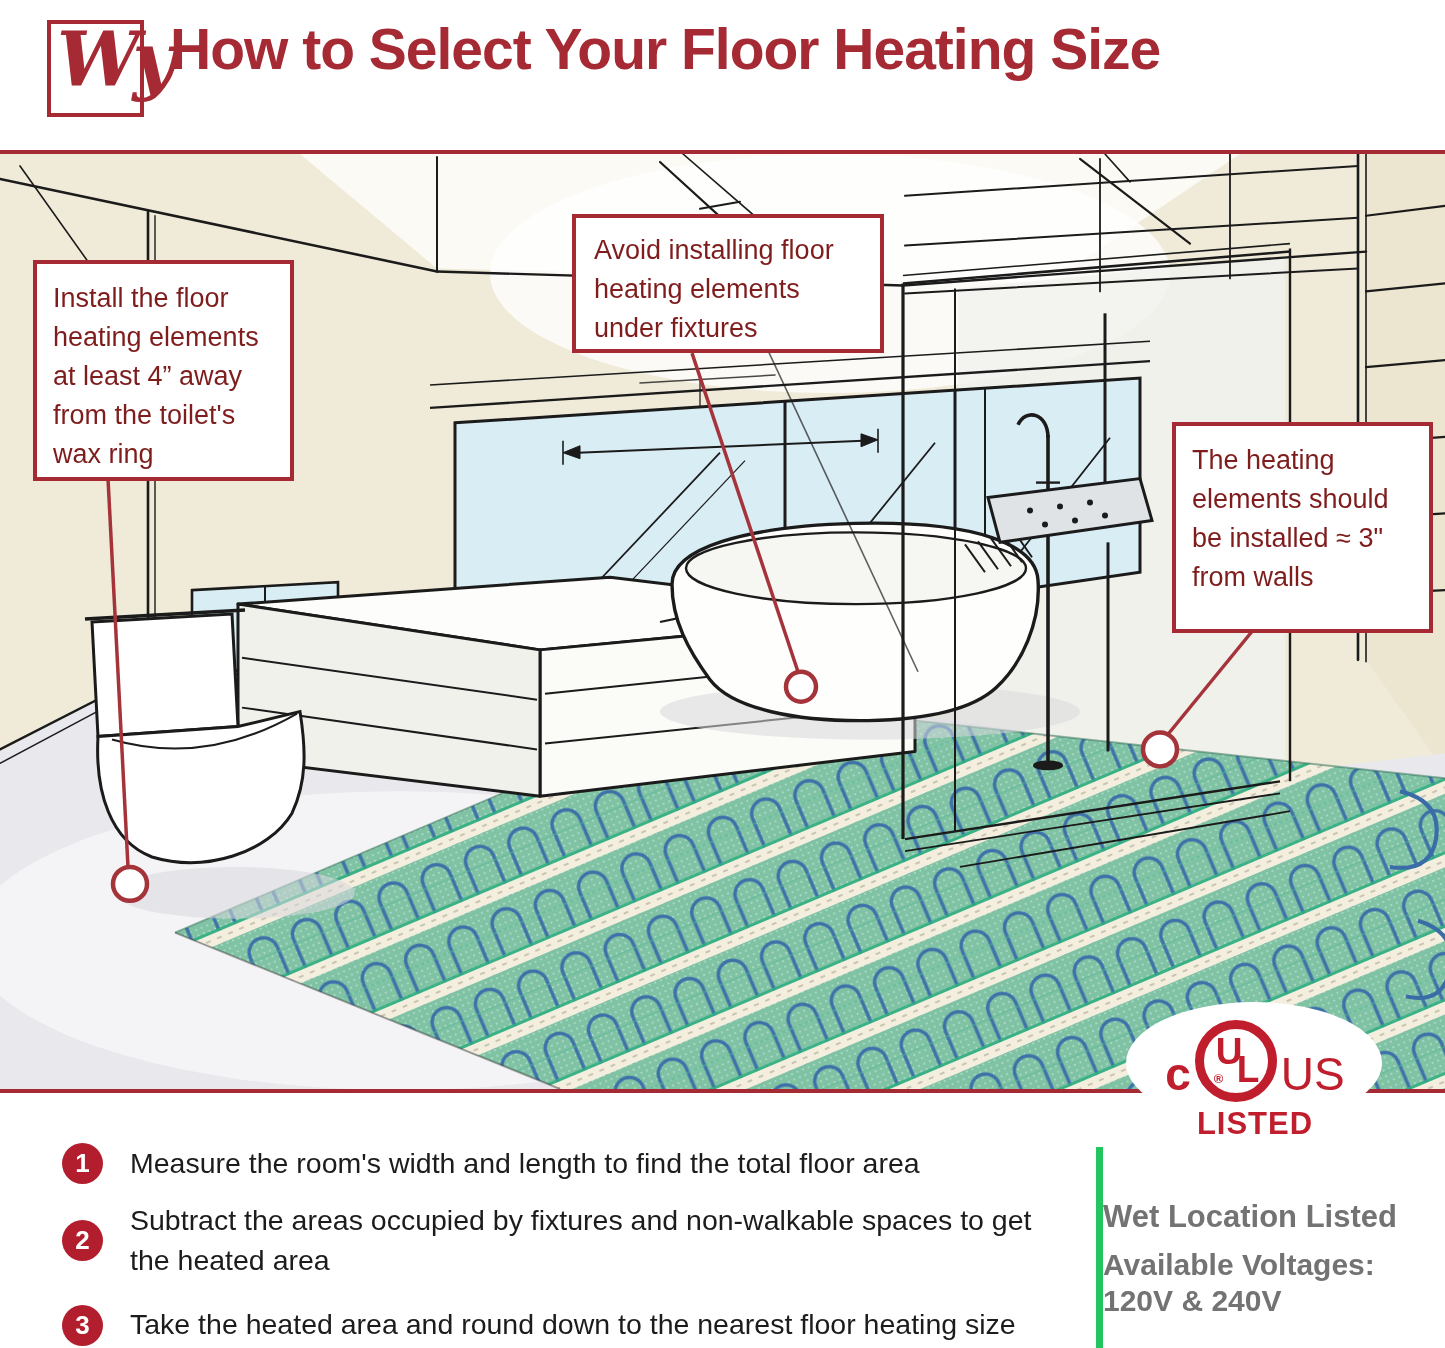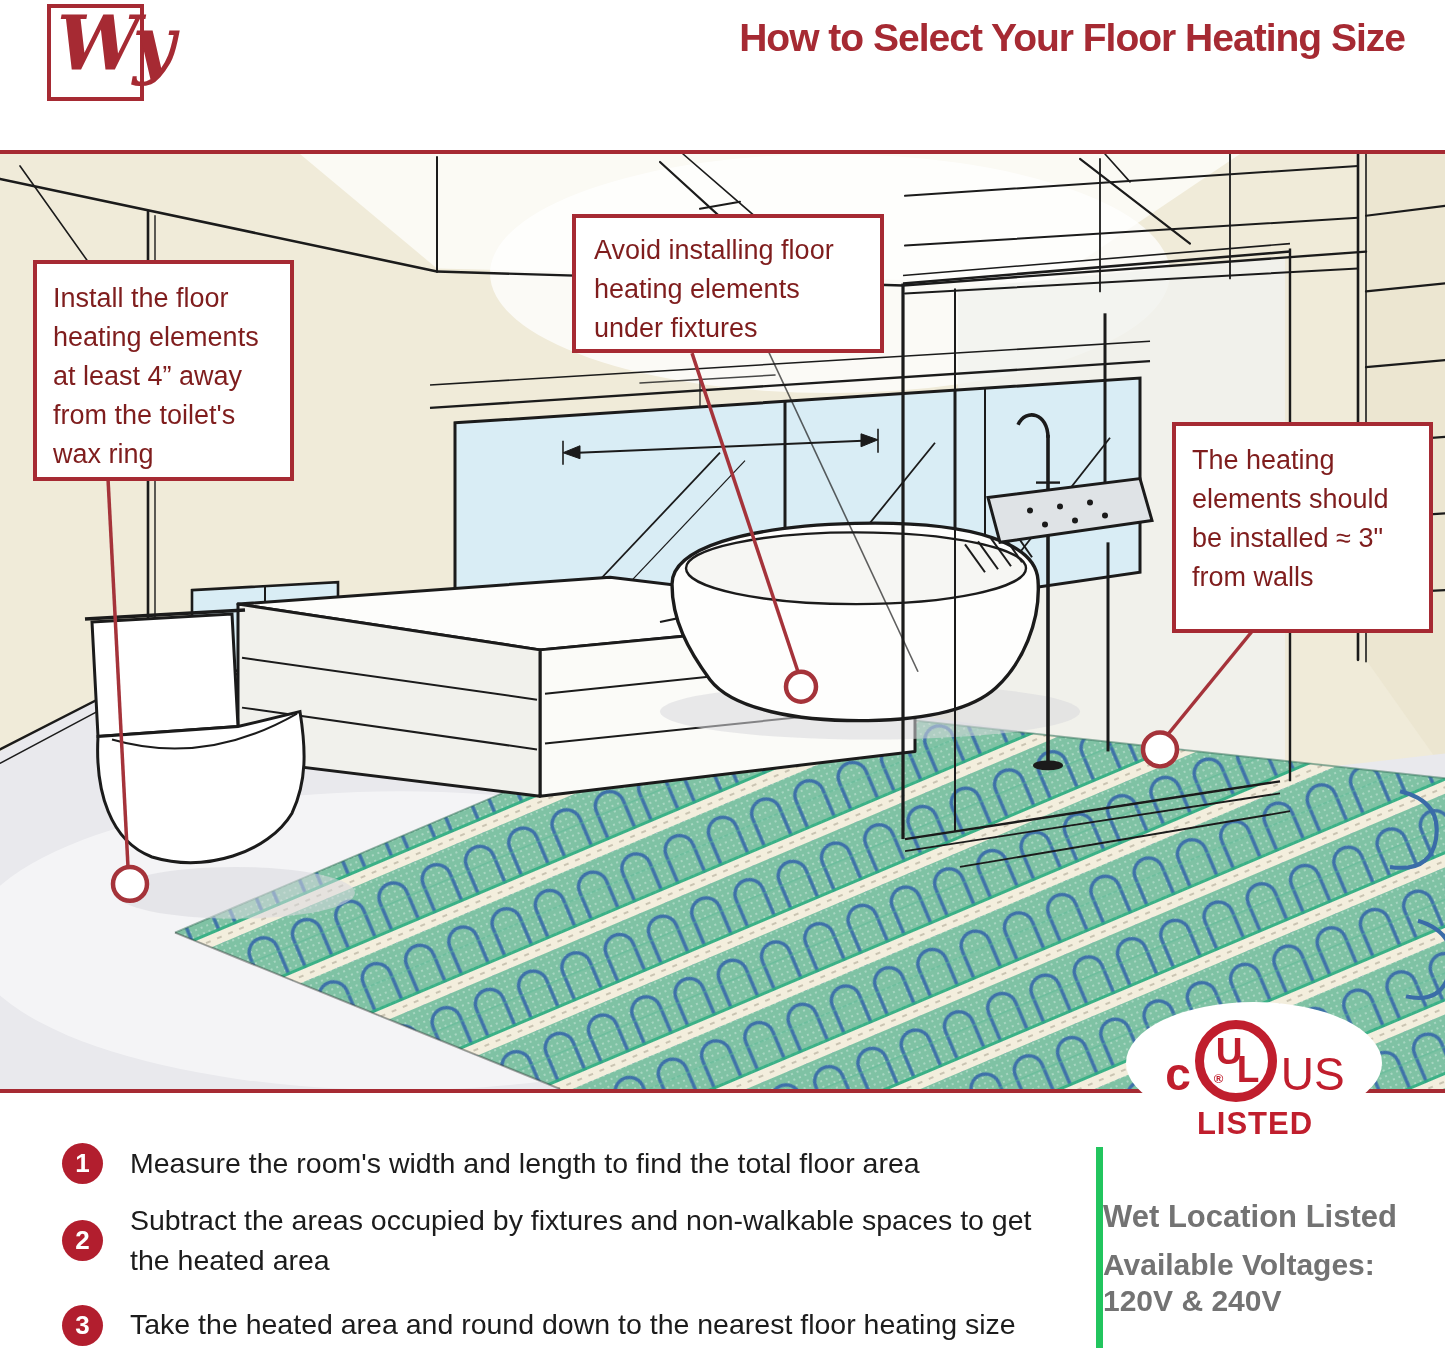--- a/index.html
+++ b/index.html
@@ -1,27 +1,27 @@
 <!DOCTYPE html>
 <html><head>
 <meta charset="utf-8">
 <style>
   html,body{margin:0;padding:0;background:#ffffff;}
   #page{position:relative;width:1445px;height:1348px;background:#ffffff;overflow:hidden;
         font-family:"Liberation Sans","DejaVu Sans",sans-serif;}
 
   
   .header{position:absolute;left:0;top:0;width:1445px;height:150px;background:#ffffff;}
-  .logo-box{position:absolute;left:47px;top:4px;width:97px;height:97px;
+  .logo-box{position:absolute;left:47px;top:20px;width:97px;height:97px;
             border:4px solid #A62A33;box-sizing:border-box;}
   .logo-text{position:absolute;left:6px;top:-14px;font-family:"DejaVu Serif","Liberation Serif",serif;
              font-style:italic;font-weight:bold;font-size:74px;color:#A62A33;line-height:1.35;
              letter-spacing:-6px;white-space:nowrap;}
-  .page-title{position:absolute;left:170px;right:40px;top:16px;text-align:right;
-              font-size:39px;font-weight:bold;letter-spacing:-1px;color:#A62A33;}
+  .page-title{position:absolute;left:170px;right:40px;top:16px;text-align:left;
+              font-size:57px;font-weight:bold;letter-spacing:-1px;color:#A62A33;}
 
   
   .illustration{position:absolute;left:0;top:150px;width:1445px;height:943px;
                 border-top:4px solid #A62A33;border-bottom:4px solid #A62A33;
                 box-sizing:border-box;background:#F0EBD9;}
   .scene{position:absolute;left:0;top:0;width:100%;height:100%;}
 
   .callout{position:absolute;background:#ffffff;border:4px solid #A62A33;box-sizing:border-box;
            color:#7f1d1d;font-size:27px;line-height:1.44;padding:15px 16px;z-index:3;}
   .callout.toilet{left:33px;top:106px;width:261px;height:221px;}

